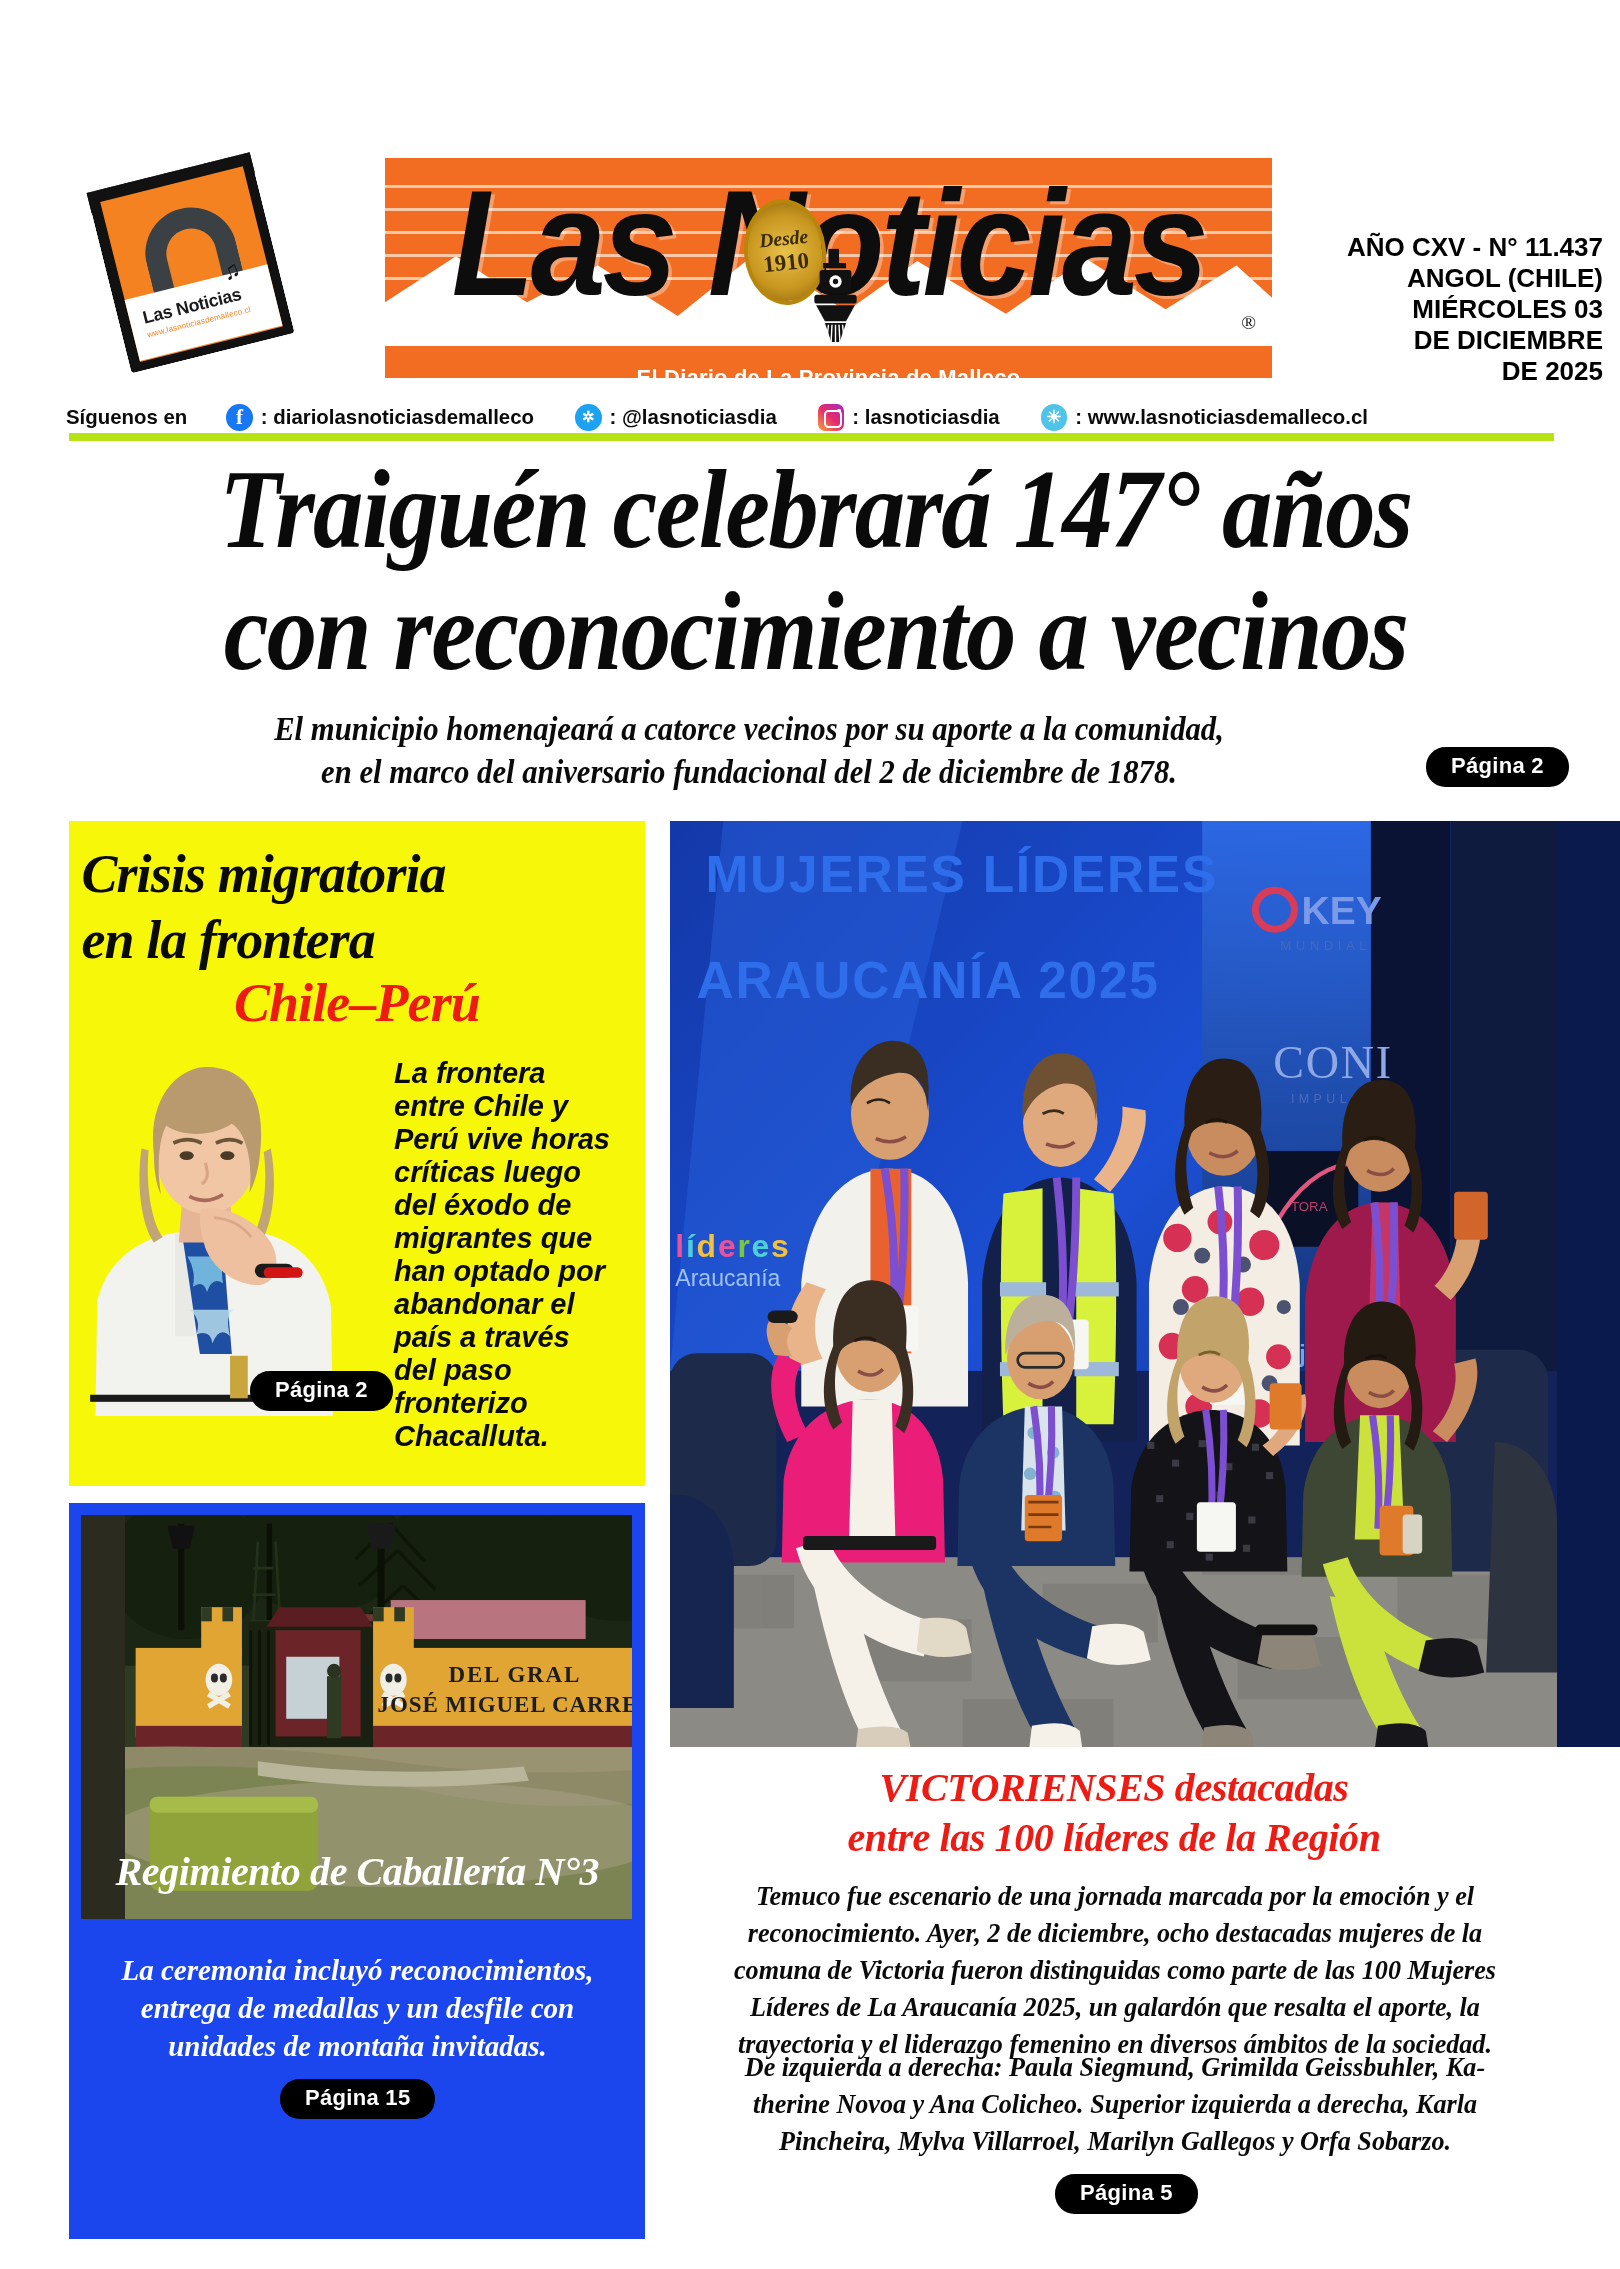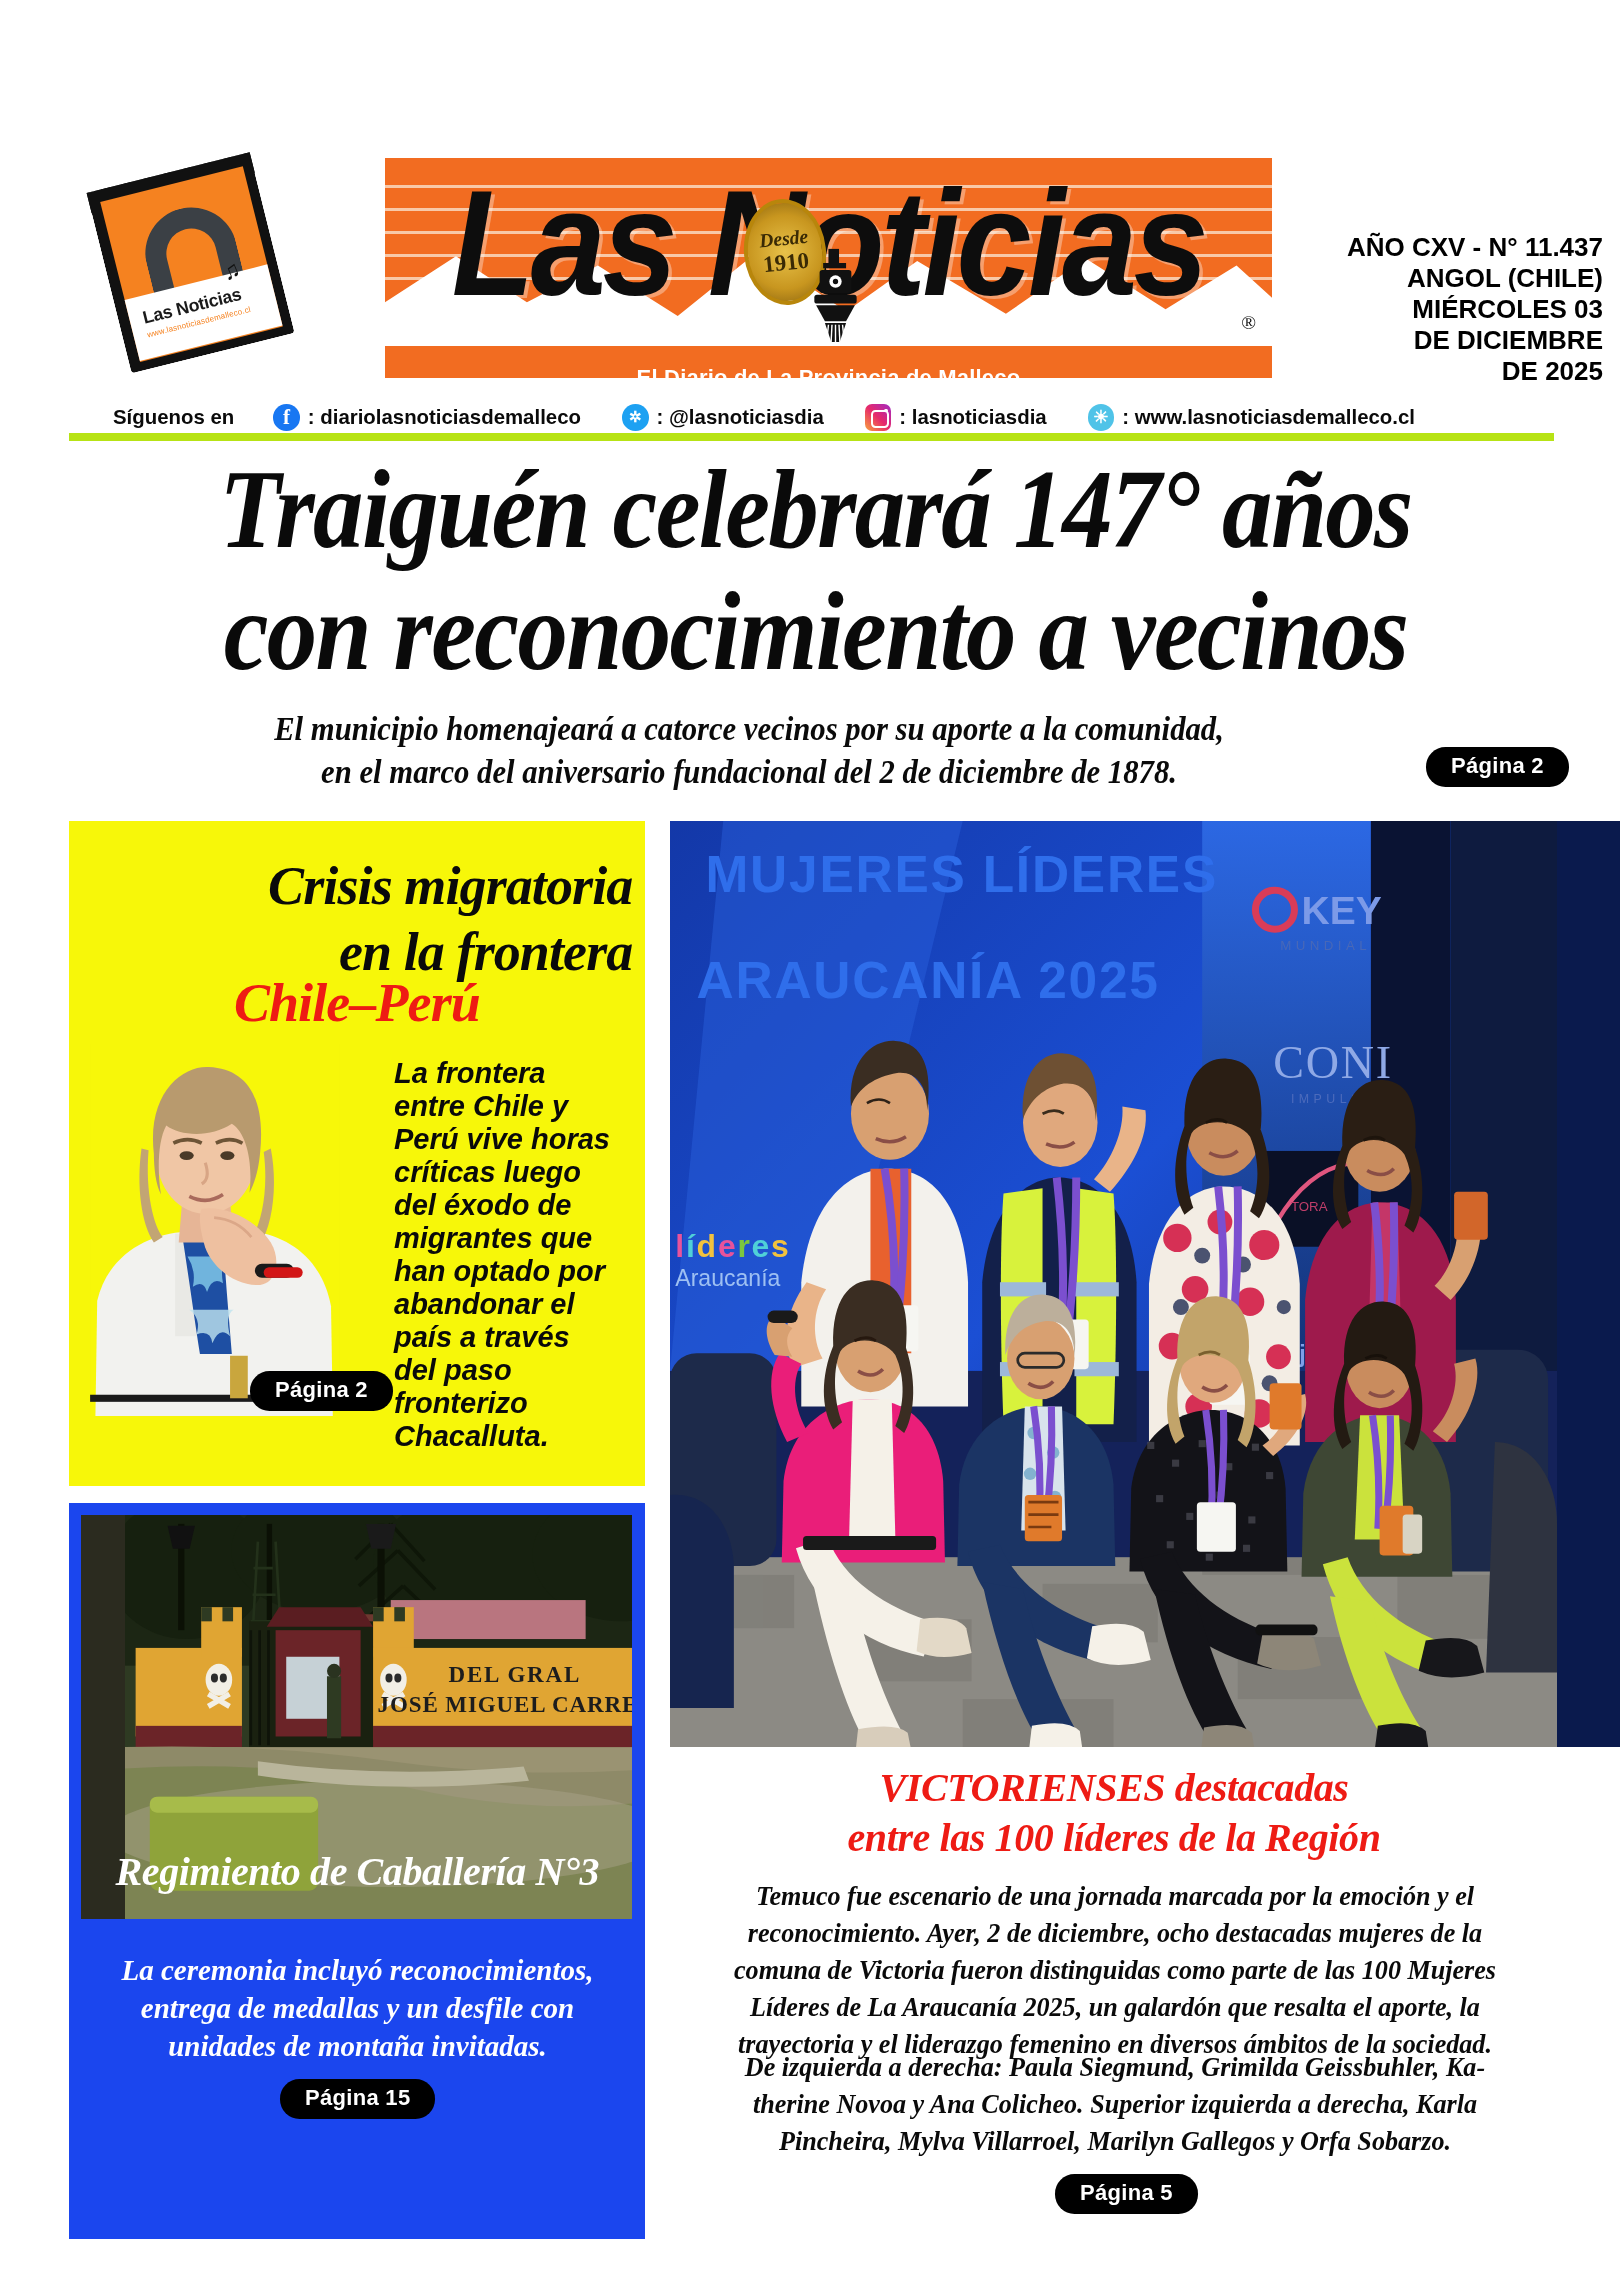--- a/index.html
+++ b/index.html
@@ -217,21 +217,21 @@
   }
 
   
   .socialbar {
     position: absolute;
     left: 0; top: 397px;
     width: 1621px;
     height: 41px;
     display: flex;
     align-items: center;
-    padding-left: 113px;
+    padding-left: 66px;
     font-family: "Liberation Sans", sans-serif;
     font-weight: bold;
     font-size: 20.4px;
     color: #0a0a0a;
   }
   .sb-label { margin-right: 39px; }
   .sb-item { display: flex; align-items: center; margin-right: 41px; white-space: nowrap; }
   .sb-item .sicon { width: 26.6px; height: 26.6px; margin-right: 8px; flex: 0 0 26.6px; }
   .sb-txt { font-size: 20.4px; }
   .icon-fb { border-radius: 50%; background: #1877F2; color: #fff; font-weight: bold; font-size: 21px; text-align: center; line-height: 26.6px; font-family: "Liberation Serif", serif; }
@@ -301,29 +301,28 @@
     left: 69px; top: 821px;
     width: 576px;
     height: 665px;
     background: #F7F709;
     overflow: hidden;
   }
   .yb-h1 {
     position: absolute;
     left: 12.4px; top: 19.5px;
     width: 551px;
-    text-align: right;
+    text-align: left;
     font-family: "Liberation Serif", serif;
     font-weight: bold;
     font-style: italic;
     font-size: 54px;
     line-height: 66px;
     color: #0a0a0a;
     letter-spacing: -0.9px;
-    margin-top: 12px;
   }
   .yb-h2 {
     position: absolute;
     left: 12.4px; top: 151px;
     width: 551px;
     text-align: center;
     font-family: "Liberation Serif", serif;
     font-weight: bold;
     font-style: italic;
     font-size: 54px;

